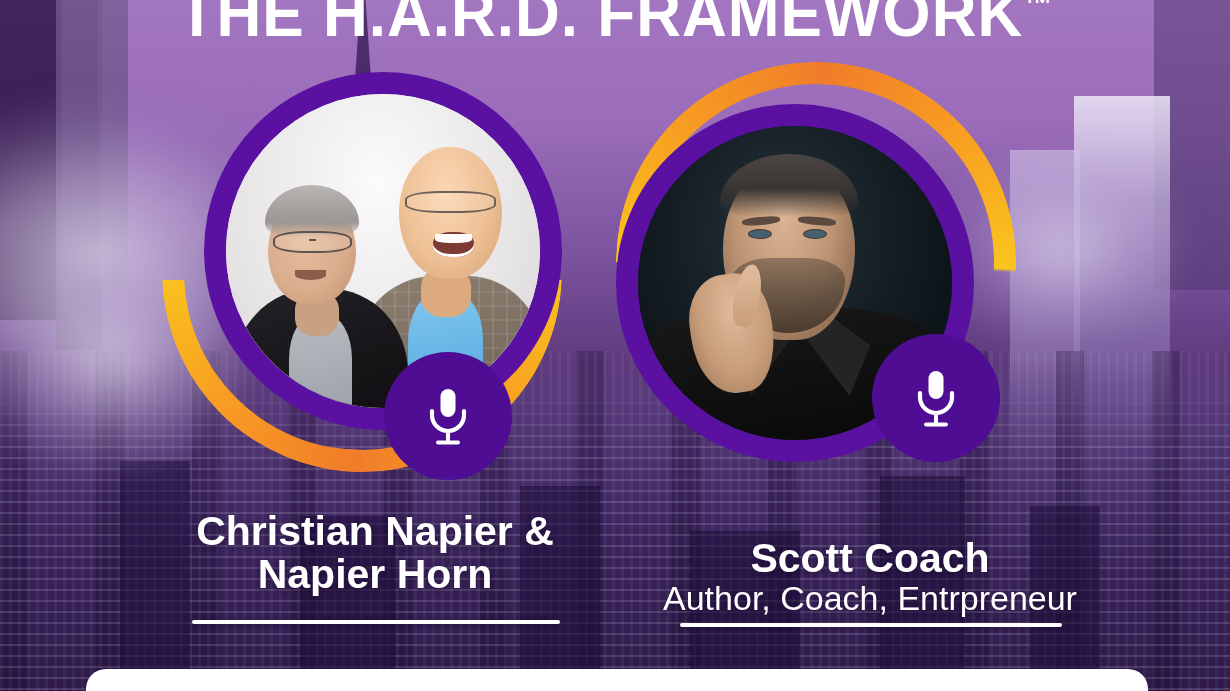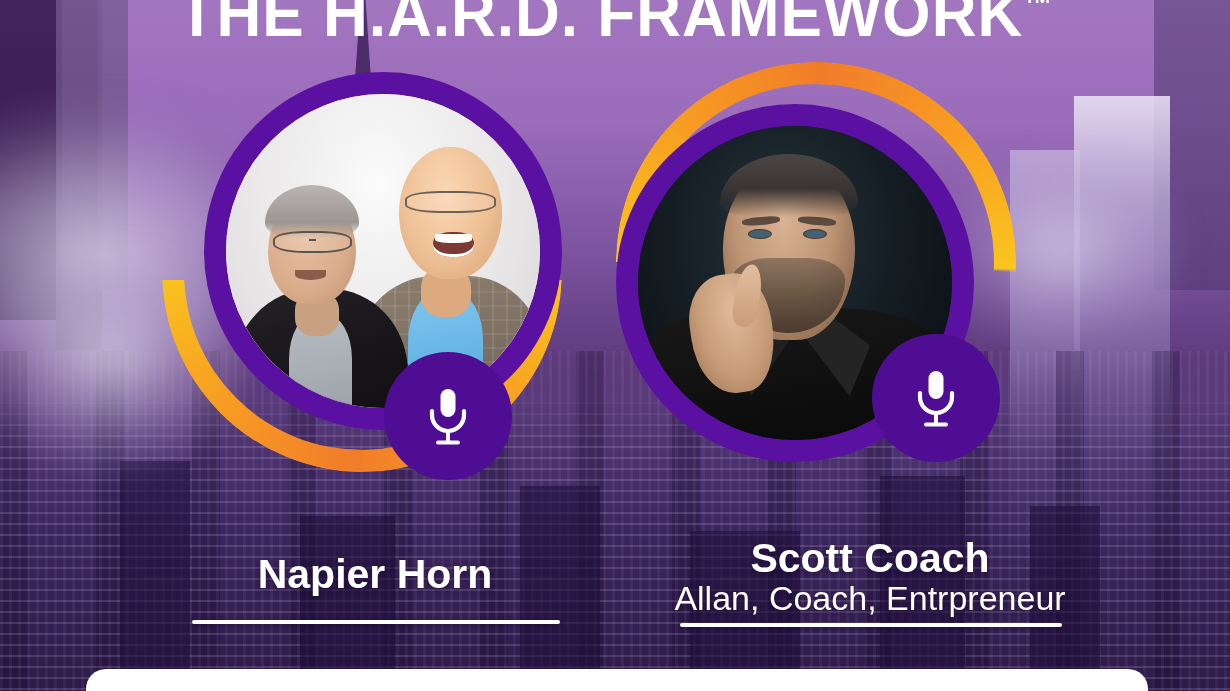--- a/index.html
+++ b/index.html
@@ -549,21 +549,21 @@
         <svg width="44" height="58" viewBox="0 0 44 58">
           <rect x="14.5" y="2" width="15" height="28" rx="7.5" fill="#ffffff"></rect>
           <path d="M6 24 v4 a16 16 0 0 0 32 0 v-4" fill="none" stroke="#ffffff" stroke-width="4.2" stroke-linecap="round"></path>
           <rect x="20" y="44" width="4" height="11" fill="#ffffff"></rect>
           <rect x="10" y="53.5" width="24" height="4" rx="2" fill="#ffffff"></rect>
         </svg>
       </div>
     </div>
 
     <div class="name" style="left:130px; top:510px; width:490px; font-size:41px;">
-      <br>
+      <span>Christian Napier &amp;</span><br>
       <span>Napier Horn</span>
     </div>
 
     <div class="rule" style="left:192px; top:620px; width:368px;"></div>
   </div>
 
   <div class="speaker">
 
     <div class="avatar-wrap" style="left:616px; top:62px; width:400px; height:400px;">
 
@@ -604,21 +604,21 @@
           <rect x="10" y="53.5" width="24" height="4" rx="2" fill="#ffffff"></rect>
         </svg>
       </div>
     </div>
 
     <div class="name" style="left:620px; top:537px; width:500px; font-size:41px;">
       <span>Scott Coach</span>
     </div>
 
     <div class="role" style="left:620px; top:580px; width:500px; font-size:34px;">
-      <span>Allan, Coach, Entrpreneur</span>
+      <span>Author, Coach, Entrpreneur</span>
     </div>
 
     <div class="rule" style="left:680px; top:623px; width:382px;"></div>
   </div>
 
   <div class="bottom-panel"></div>
 
 </div>
 
 </body></html>

